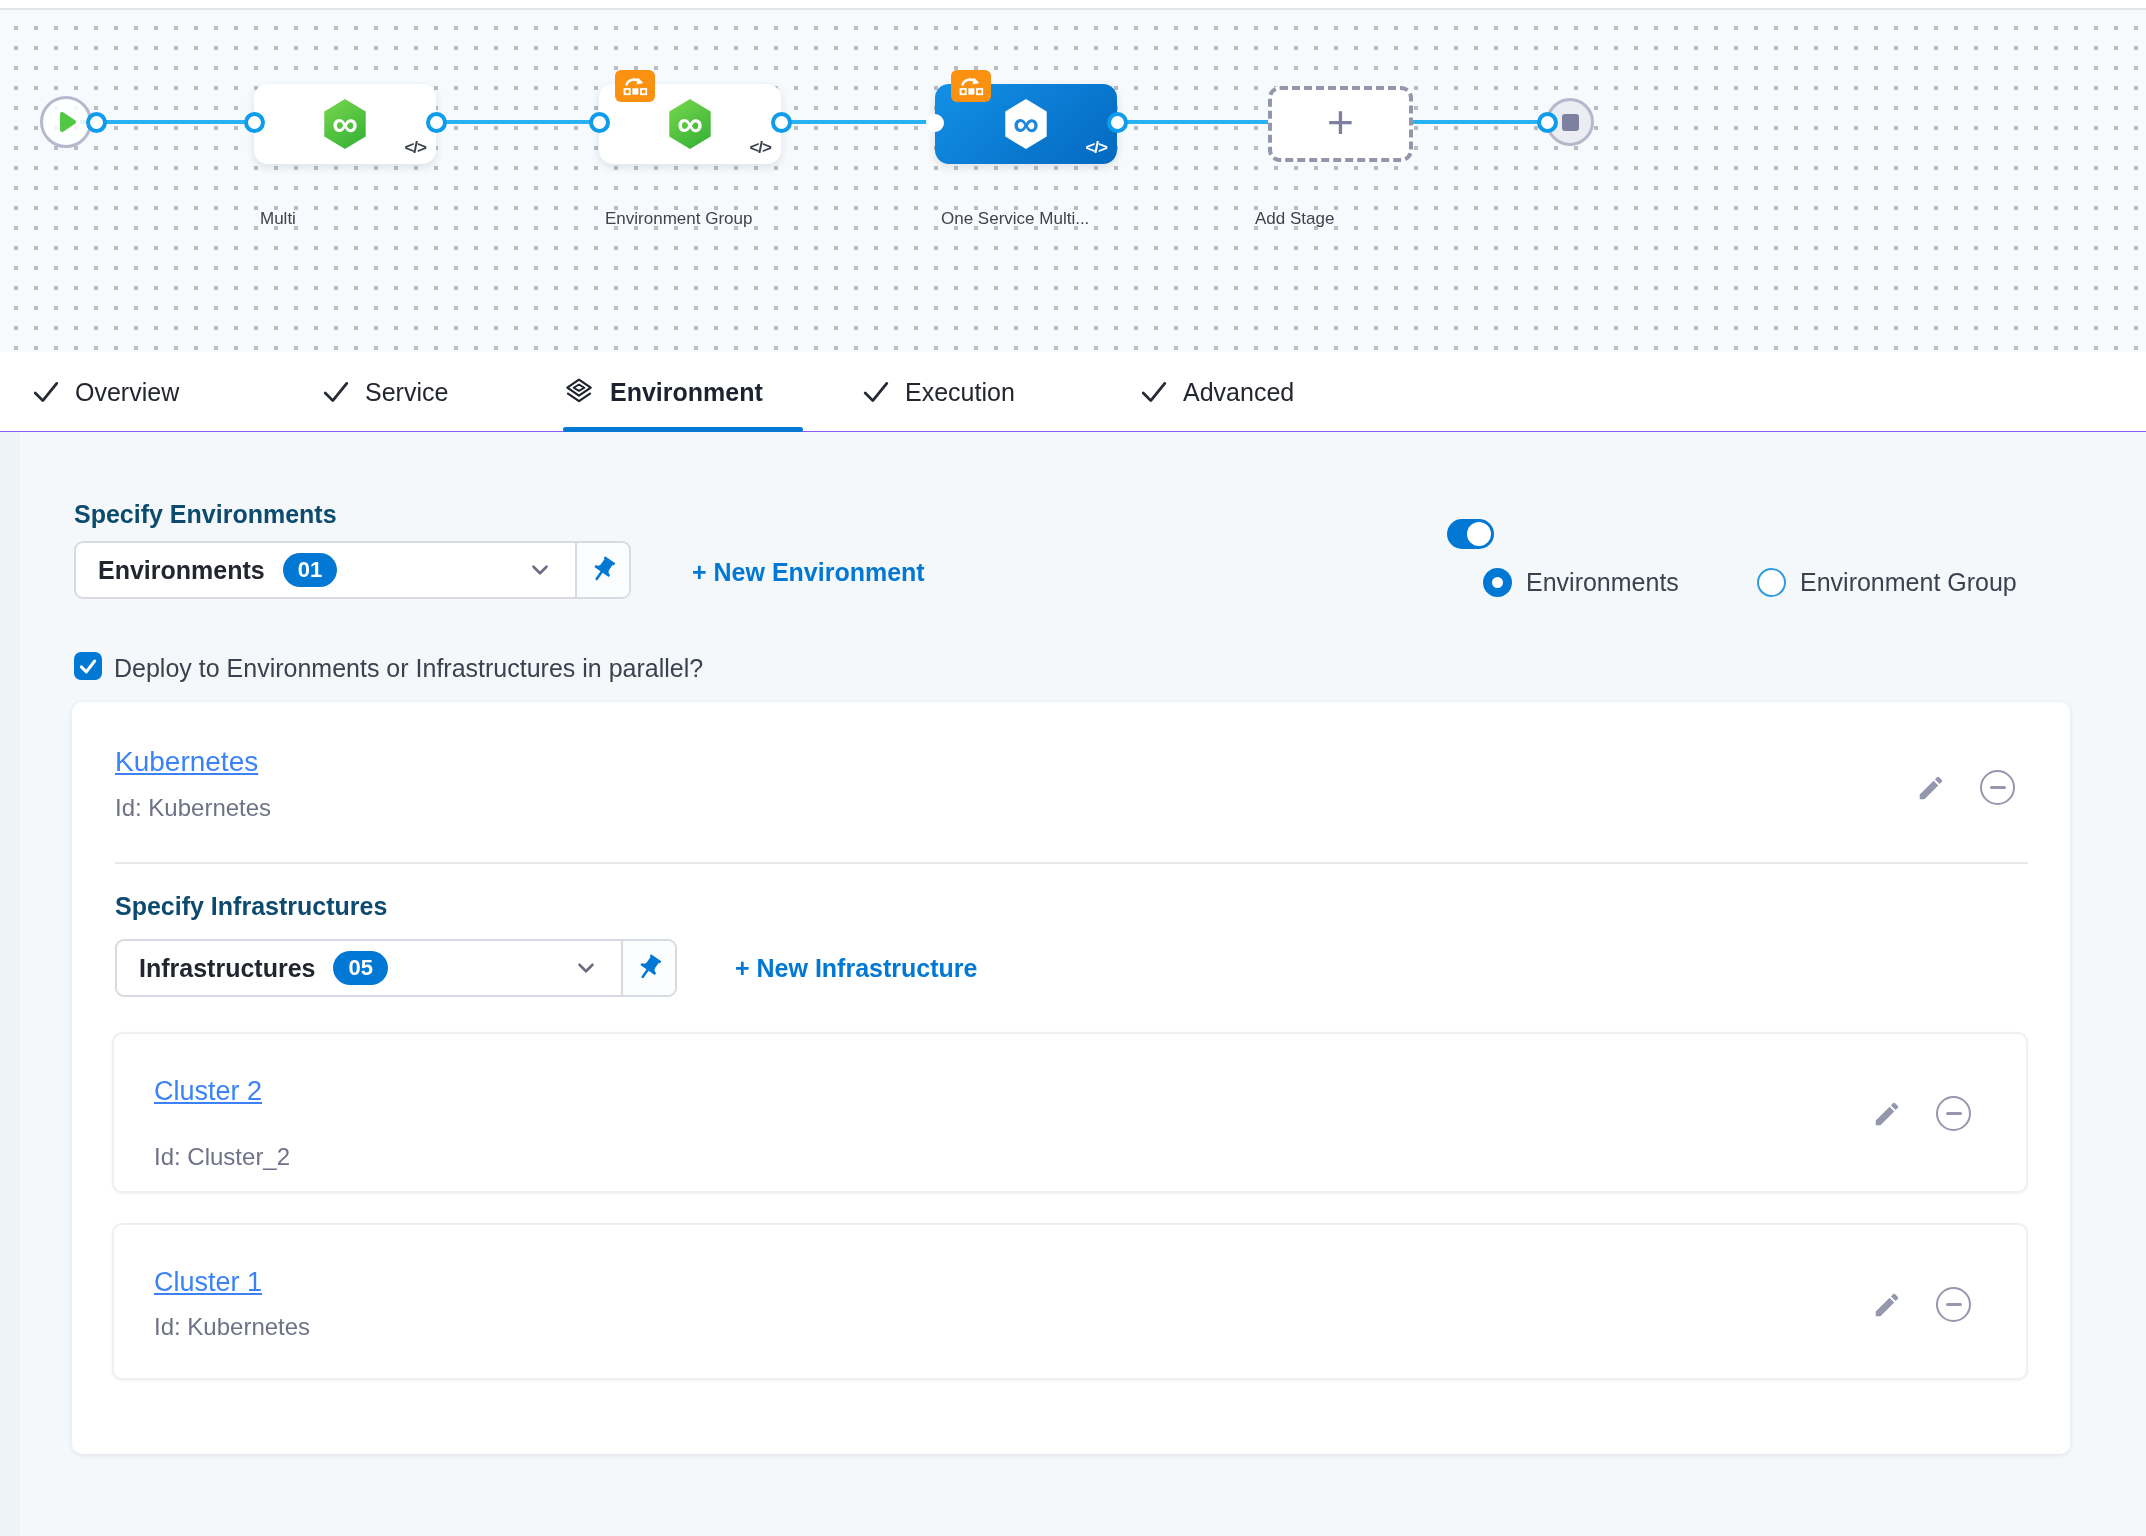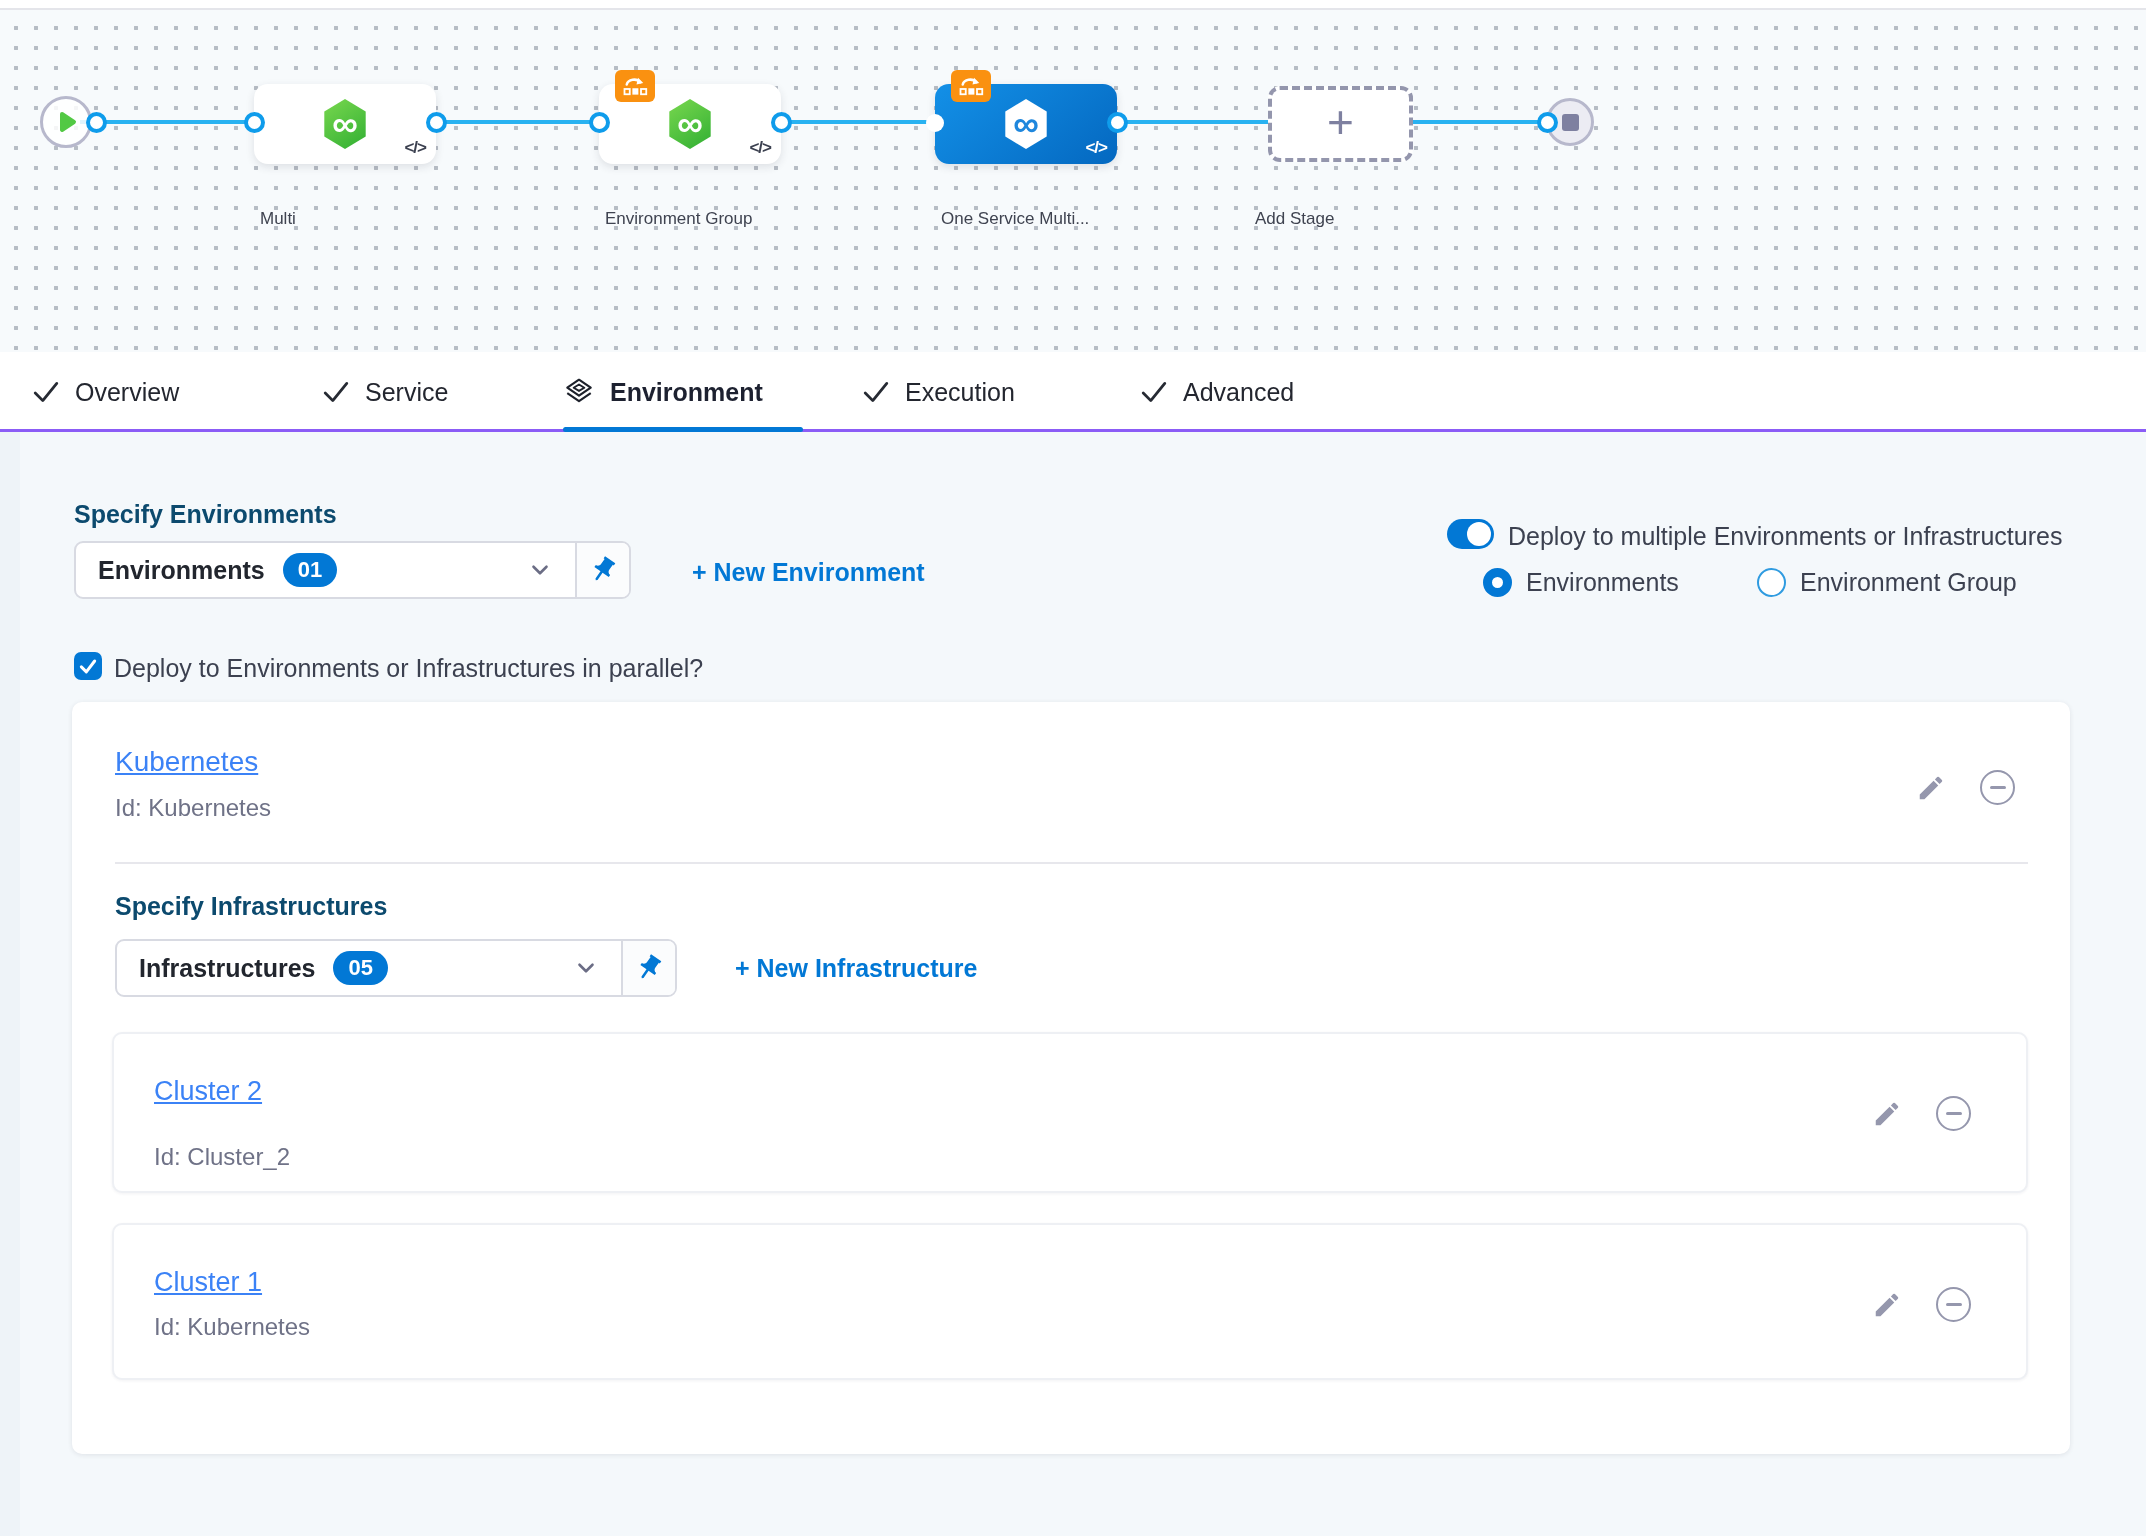--- a/index.html
+++ b/index.html
@@ -41,21 +41,21 @@
            display:flex;align-items:center;justify-content:center;}
   .endnode .sq{width:17px;height:17px;border-radius:3px;background:#7e80a0;}
   .port{position:absolute;top:102px;width:21px;height:21px;border-radius:50%;background:#fff;
         border:4.5px solid #0f9ceb;box-sizing:border-box;}
   .port.plain{border:none;width:18px;height:18px;top:104px;}
   .nlabel{position:absolute;top:192px;width:170px;text-align:left;font-size:17px;
           line-height:33px;color:#3f4350;}
 
   
   .tabbar{position:absolute;left:0;top:352px;width:2146px;height:80px;background:#fff;
-          border-bottom:3px solid #8b5cf6;box-sizing:border-box;}
+          border-bottom:1px solid #8b5cf6;box-sizing:border-box;}
   .tab{position:absolute;top:0;height:80px;display:flex;align-items:center;gap:15px;
        font-size:25px;color:#23262f;font-weight:500;}
   .tab.active{font-weight:700;color:#1d2130;}
   .tabunderline{position:absolute;left:563px;top:427px;width:240px;height:5px;
                 background:#0278d5;border-radius:3px;}
 
   
   .panel{position:absolute;left:0;top:432px;width:2146px;height:1104px;background:#f4f8fb;}
   .gutter{position:absolute;left:0;top:0;width:20px;height:1104px;background:#eef3f8;}
   .h6{font-size:25px;font-weight:700;color:#0c4a6e;}
@@ -226,21 +226,20 @@
           </g>
           </svg>
       </div>
     </div>
 
     <div class="bluelink" style="position:absolute;left:692px;top:126px;">+ New Environment</div>
 
     <div class="toggle" style="top:87px;">
       <div class="knob"></div>
     </div>
-    <div class="lbl" style="position:absolute;left:1508px;top:90px;">Deploy to multiple Environments or Infrastructures</div>
 
     <div style="position:absolute;left:1483px;top:136px;display:flex;align-items:center;gap:14px;">
       <div class="radio on"></div>
       <span class="lbl">Environments</span>
     </div>
     <div style="position:absolute;left:1757px;top:136px;display:flex;align-items:center;gap:14px;">
       <div class="radio off"></div>
       <span class="lbl">Environment Group</span>
     </div>
 

